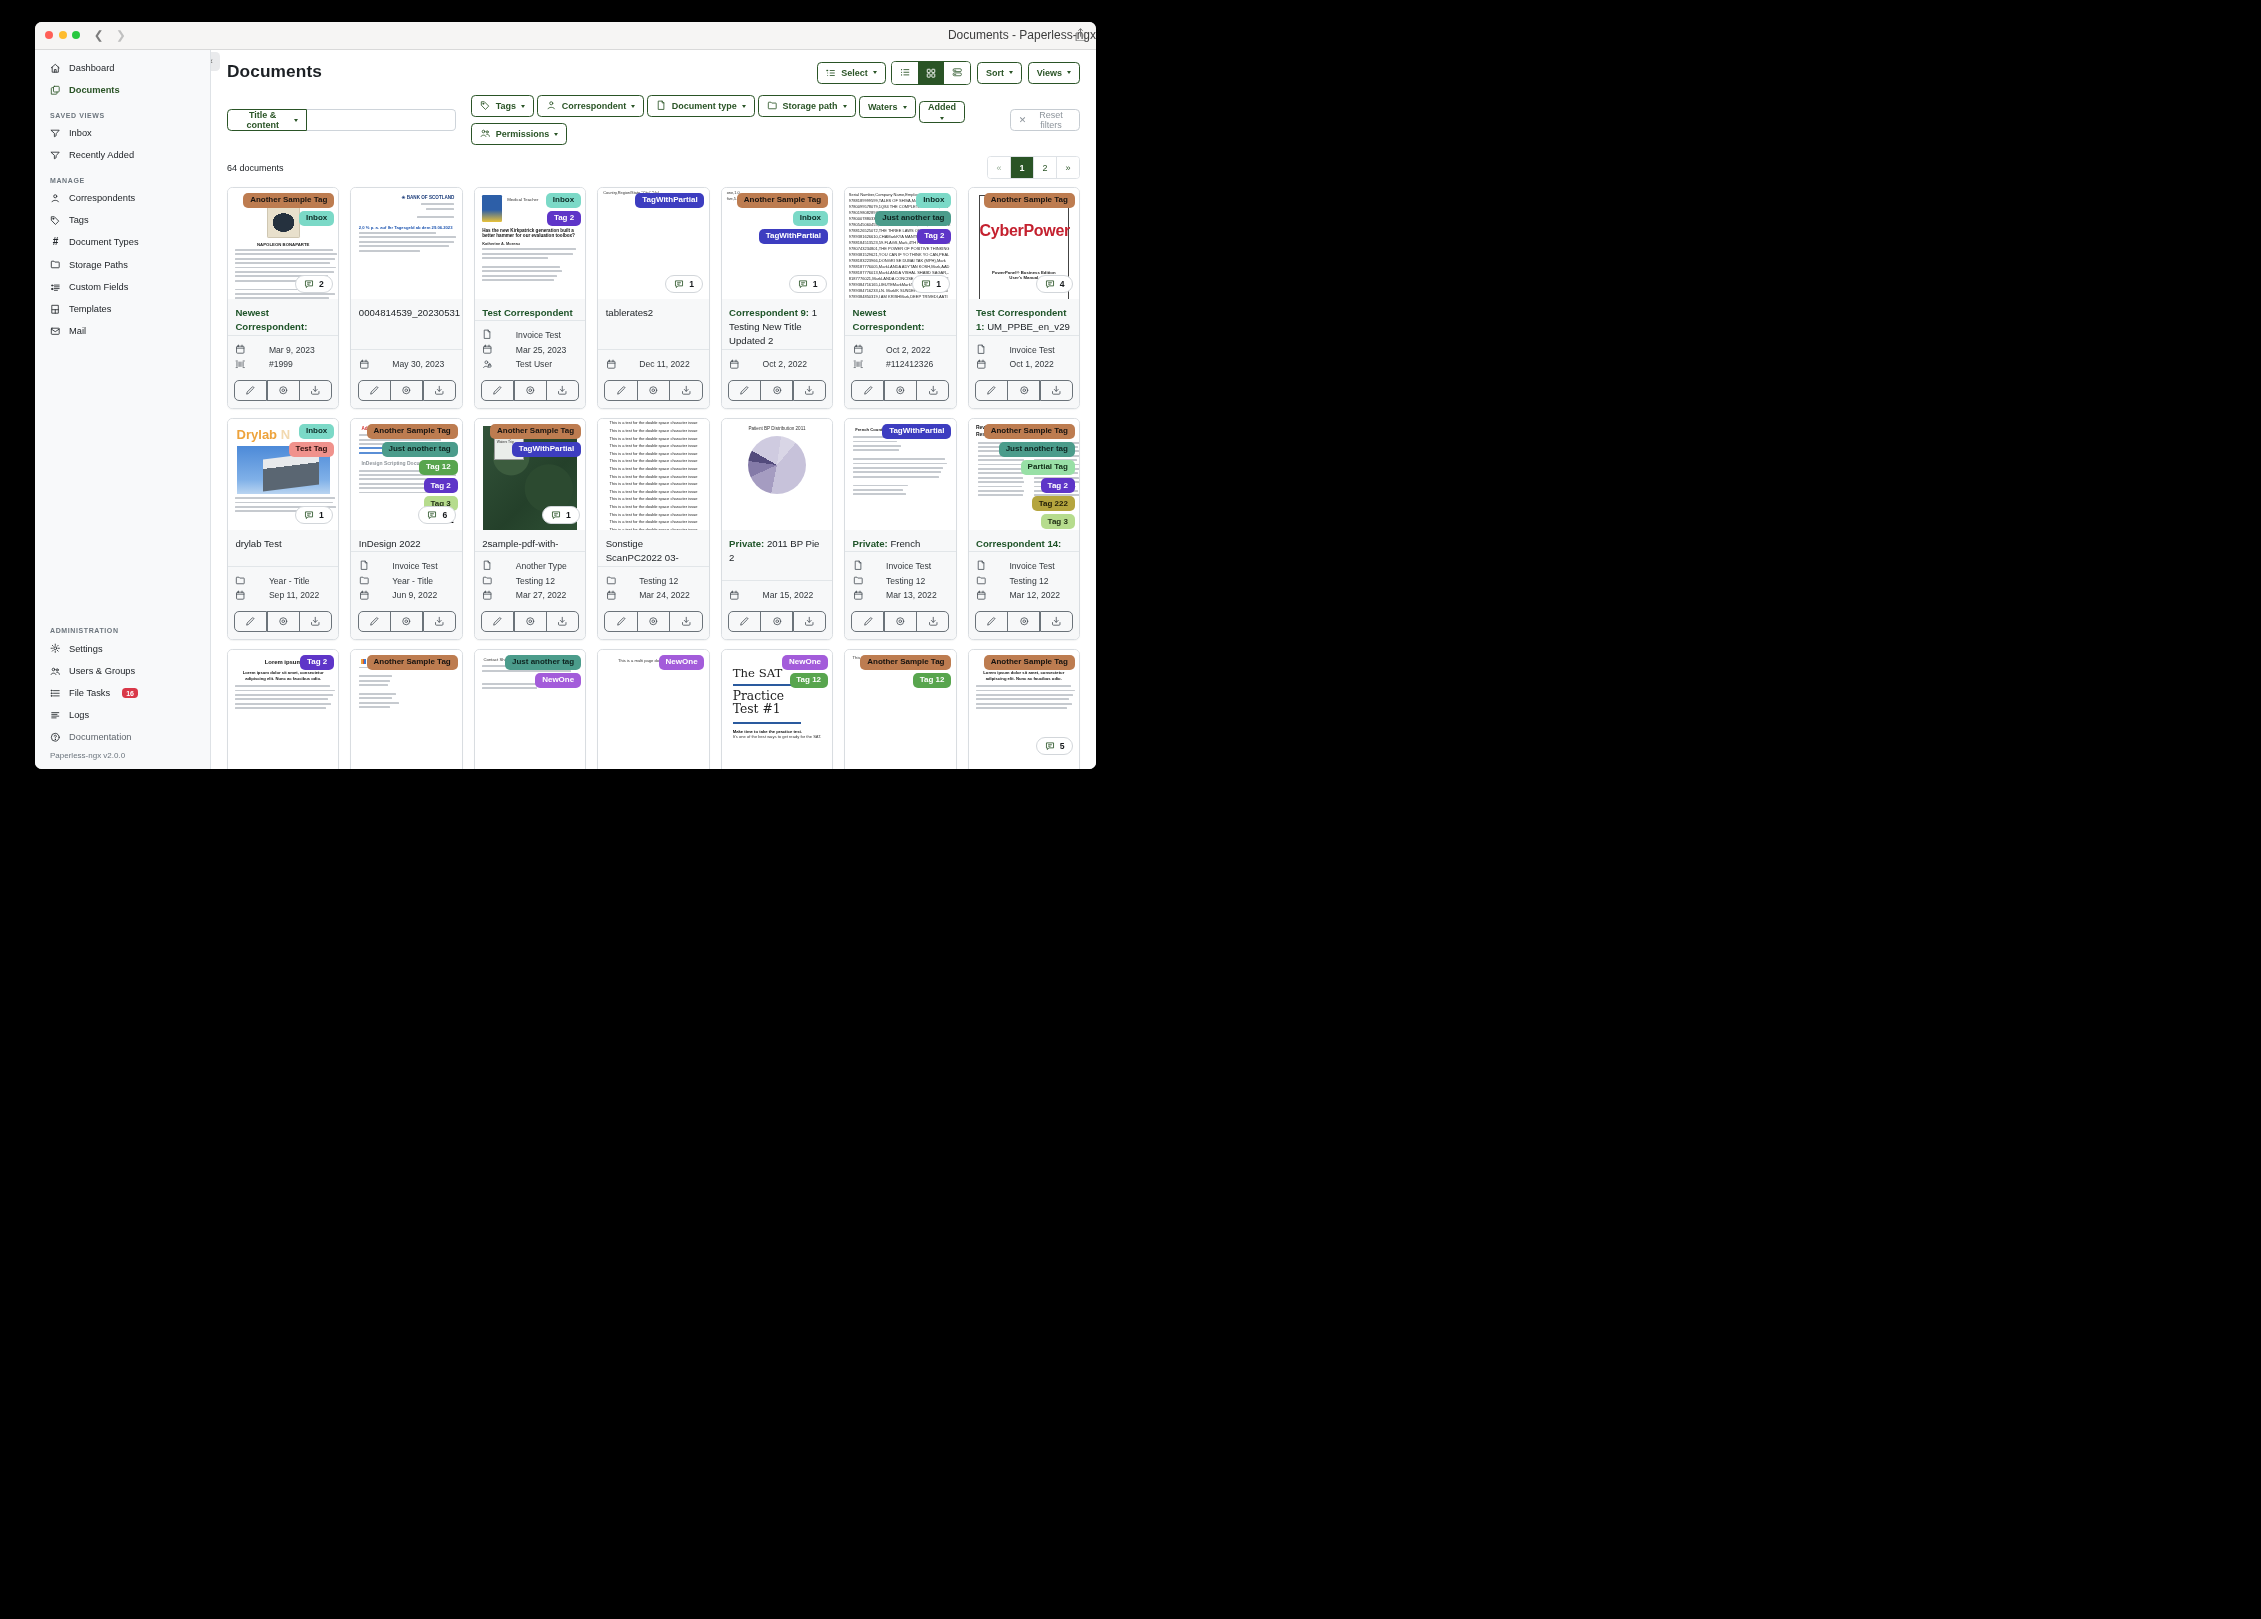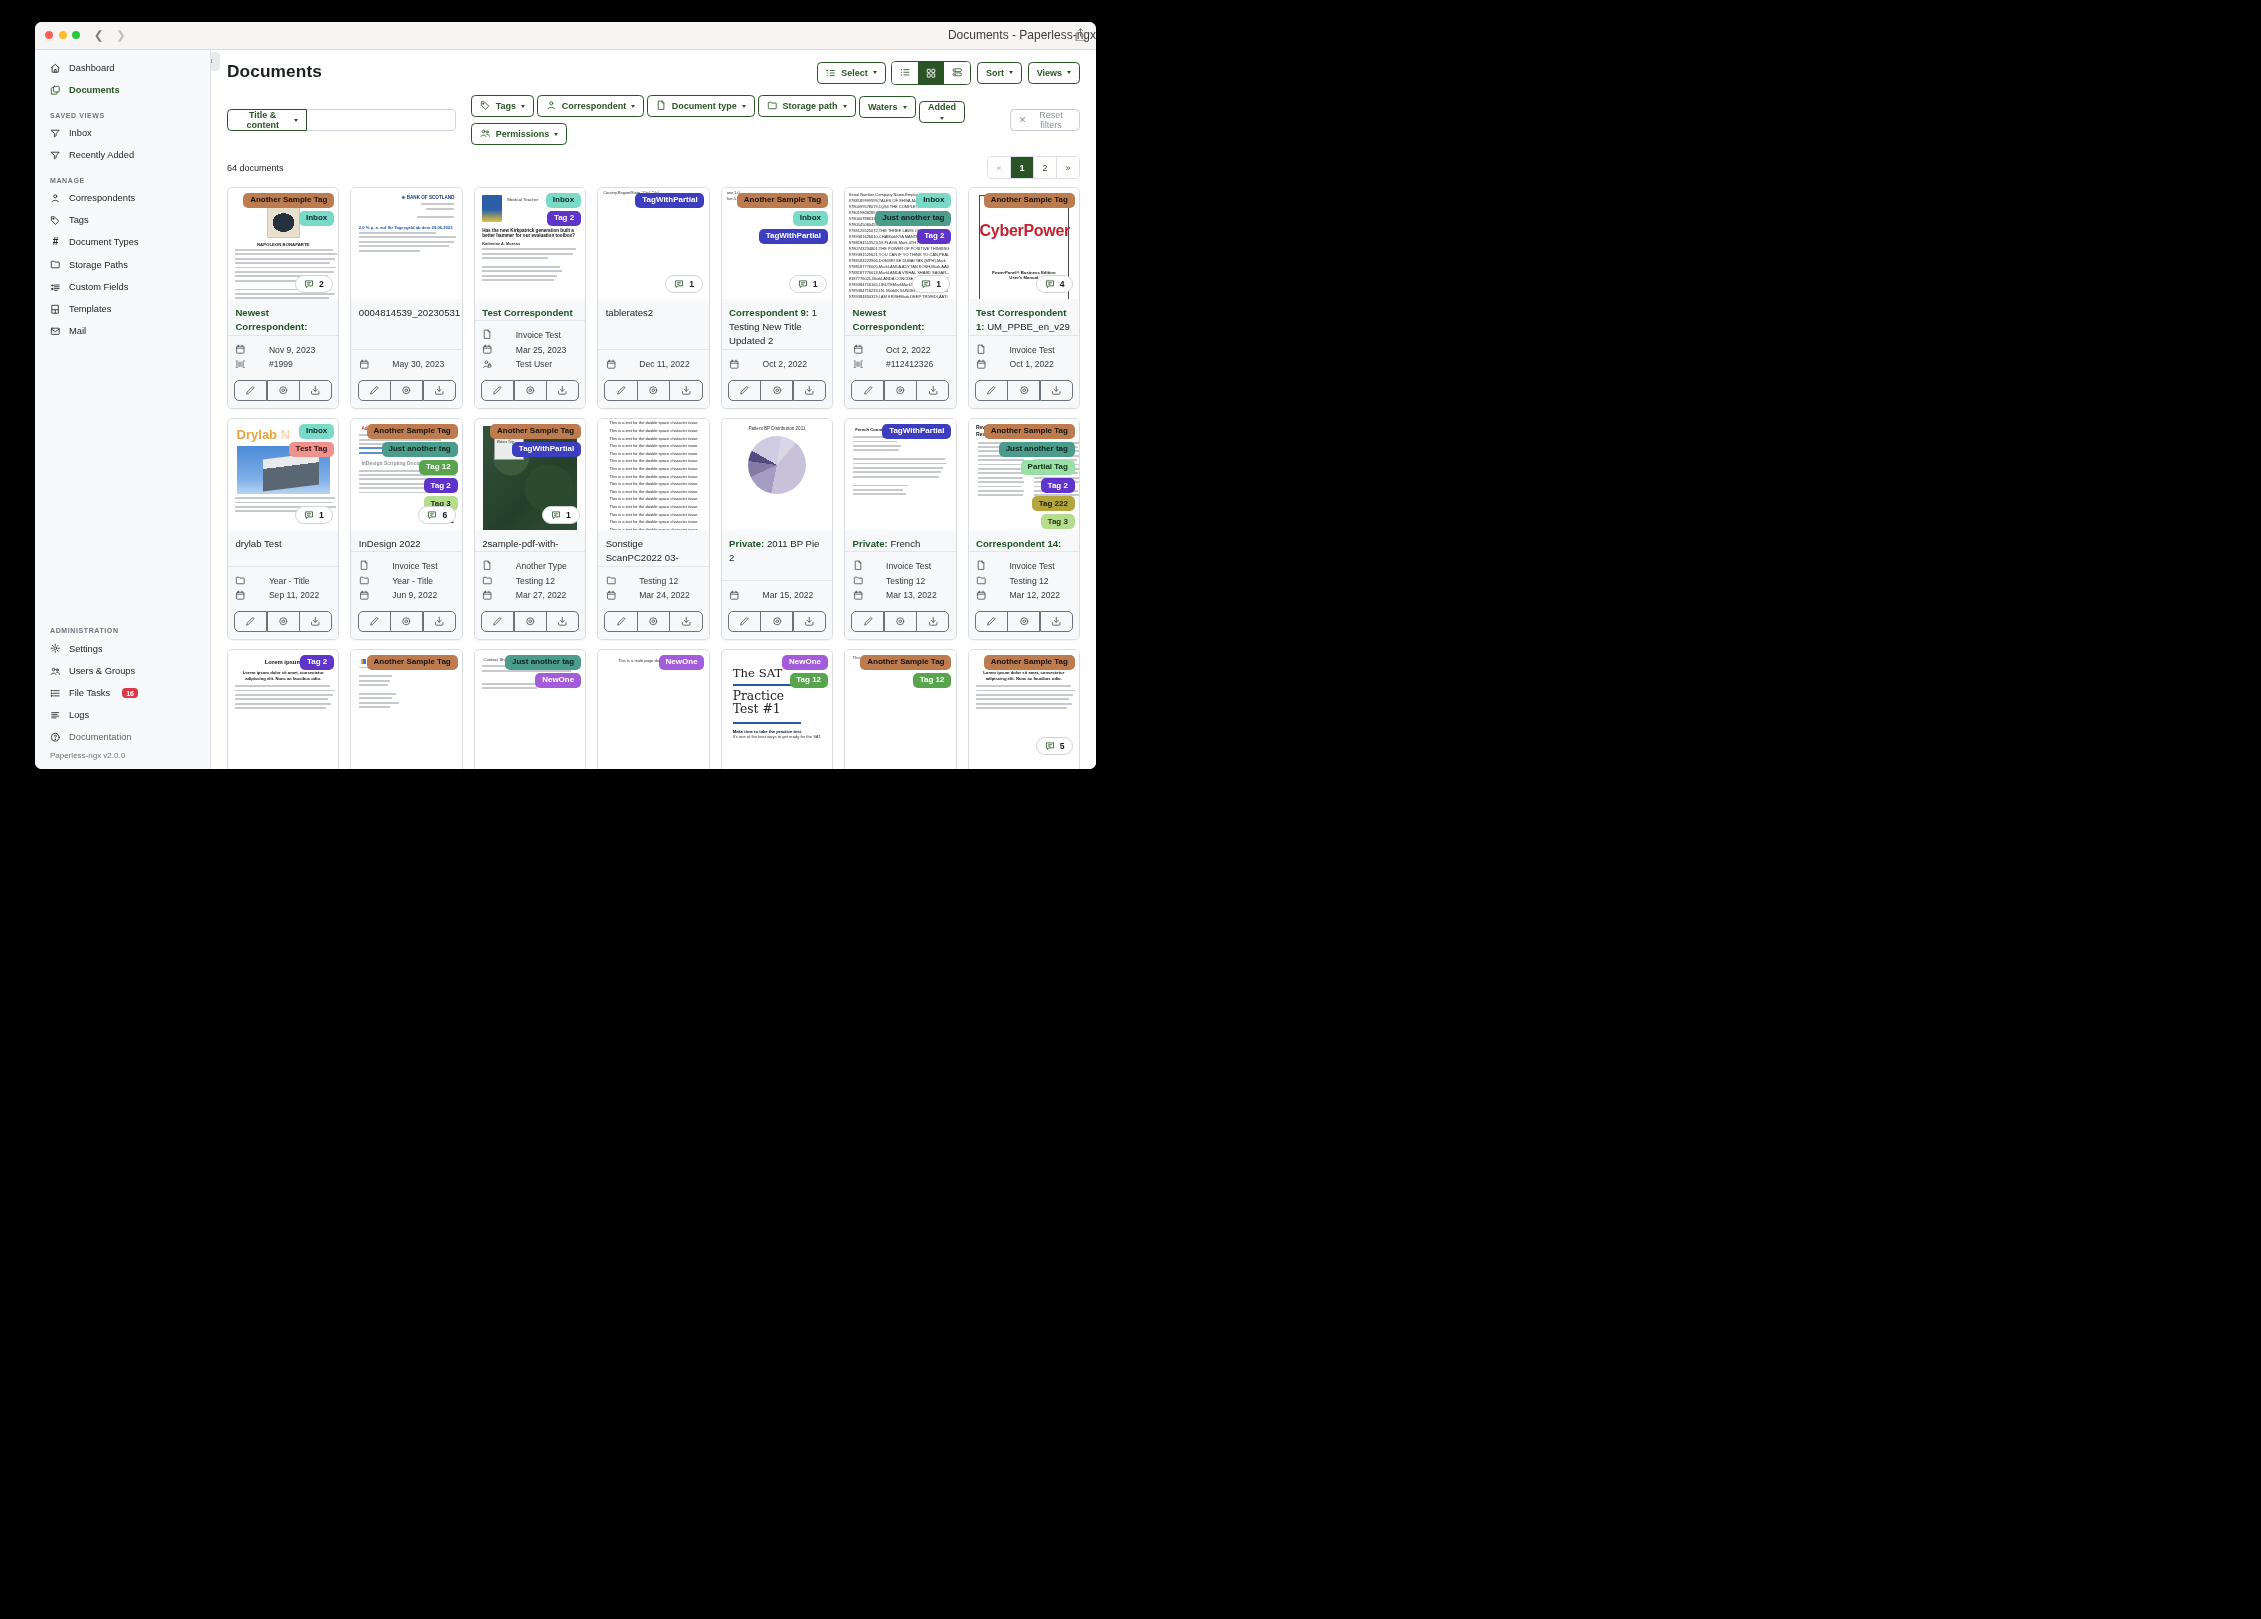--- a/index.html
+++ b/index.html
@@ -457,21 +457,21 @@
             </div>
             <div class="cardtitle"><span class="prefix">Newest Correspondent:</span> </div>
             <div class="cardmeta">
               <div class="mrow">
                 <span class="ic">
                   <svg width="10.5" height="10.5" viewBox="0 0 24 24" fill="none" stroke="currentColor" stroke-width="1.9" stroke-linecap="round" stroke-linejoin="round">
                     <rect x="3.5" y="5" width="17" height="16" rx="2"></rect>
                     <path d="M3.5 9.5h17M8 2.5V6M16 2.5V6"></path>
                   </svg>
                 </span>
-                <span>Nov 9, 2023</span>
+                <span>Mar 9, 2023</span>
               </div>
               <div class="mrow">
                 <span class="ic">
                   <svg width="10.5" height="10.5" viewBox="0 0 24 24" fill="none" stroke="currentColor" stroke-width="1.9" stroke-linecap="round" stroke-linejoin="round">
                     <path d="M4 7v10M7 7v10M10 7v10M13 7v10M16 7v10M19 7v10" stroke-width="1.3"></path>
                     <path d="M2.5 4.5h3M18.5 4.5h3M2.5 19.5h3M18.5 19.5h3" stroke-width="1.6"></path>
                   </svg>
                 </span>
                 <span>#1999</span>
               </div>

